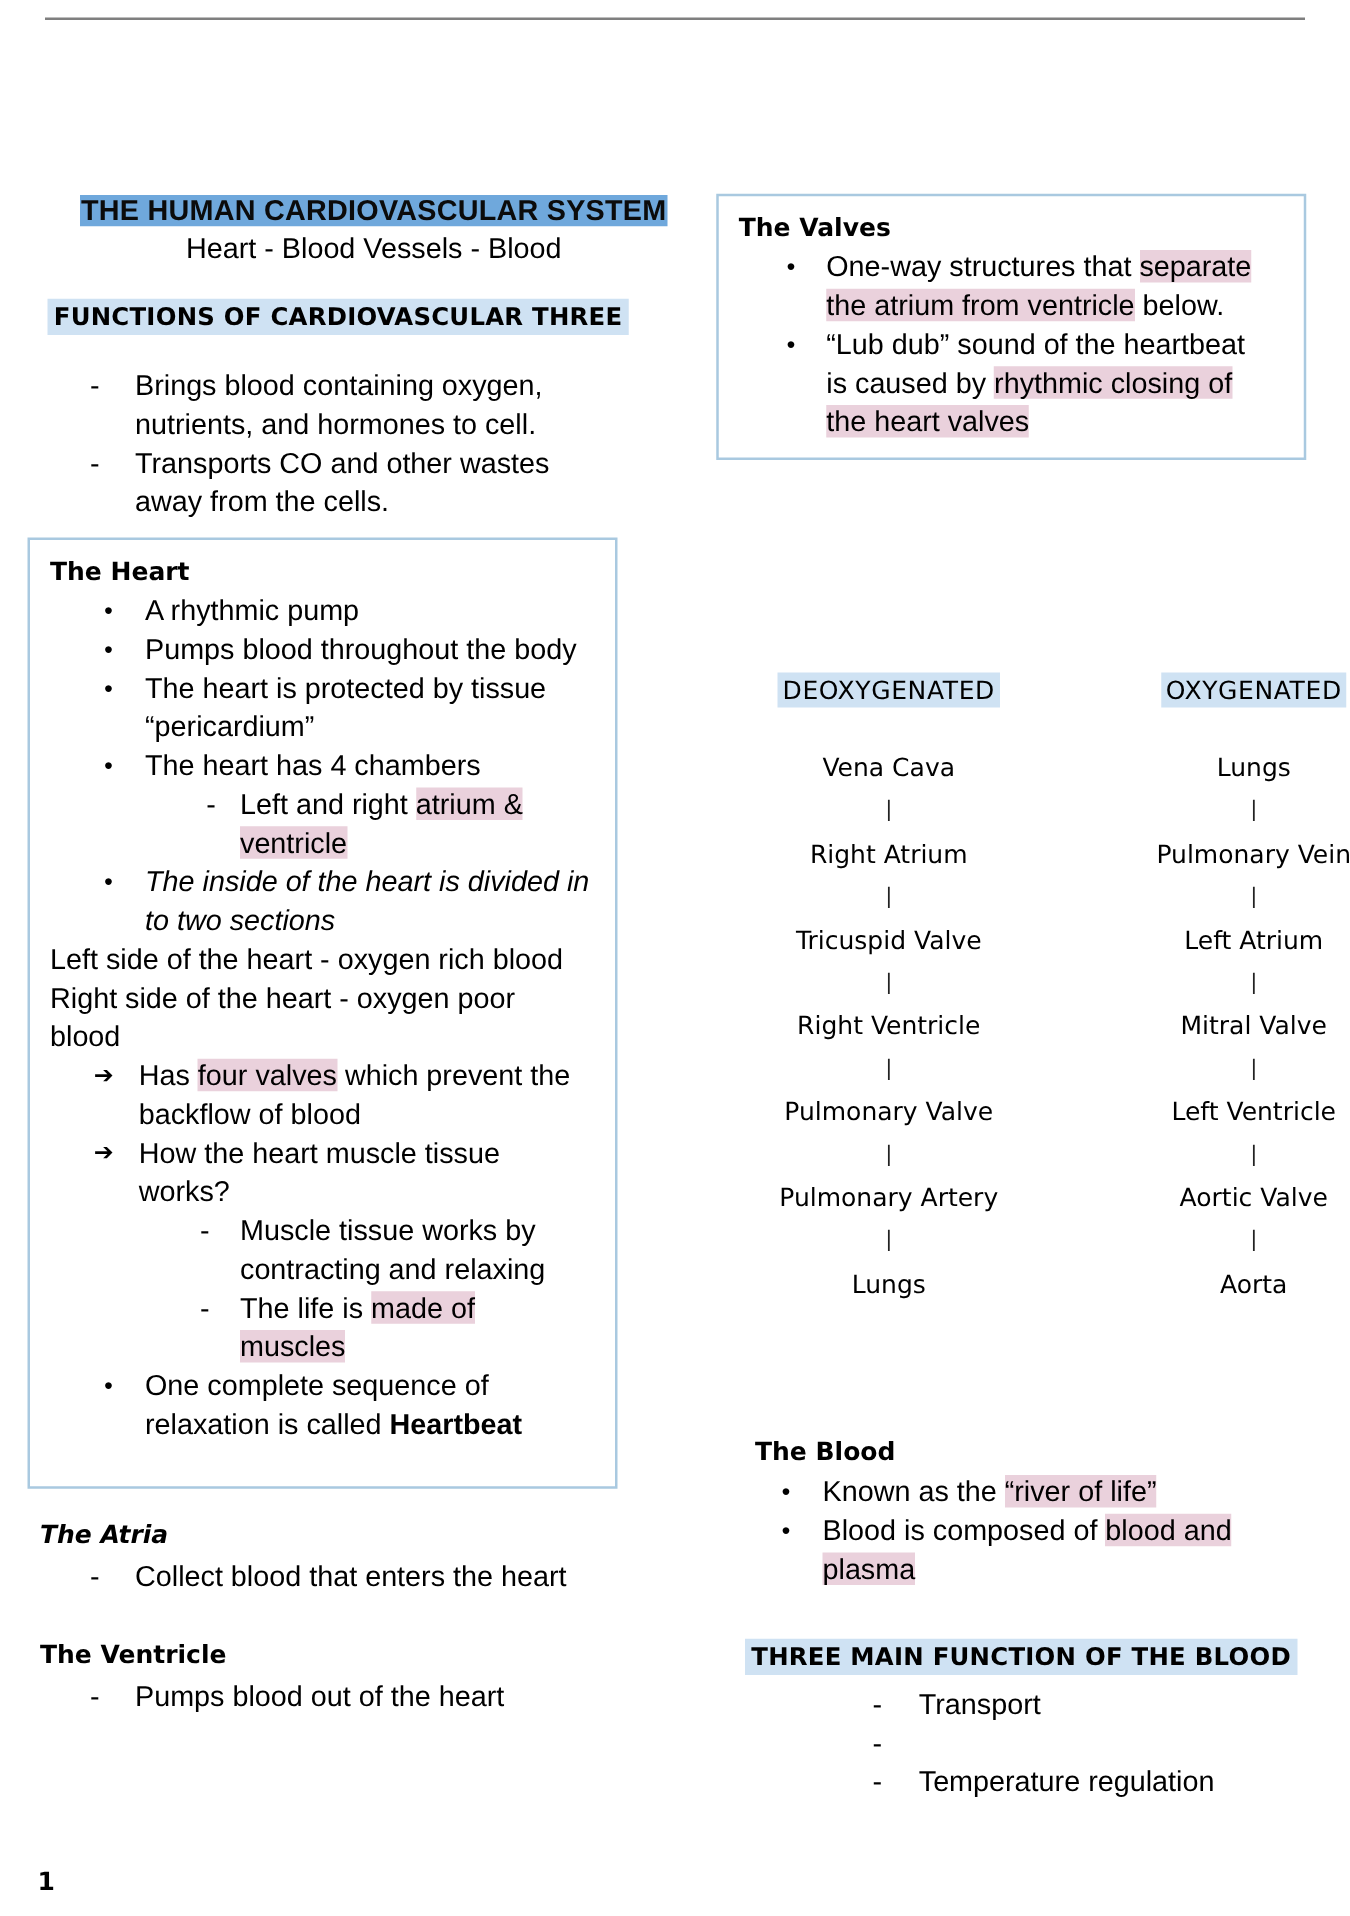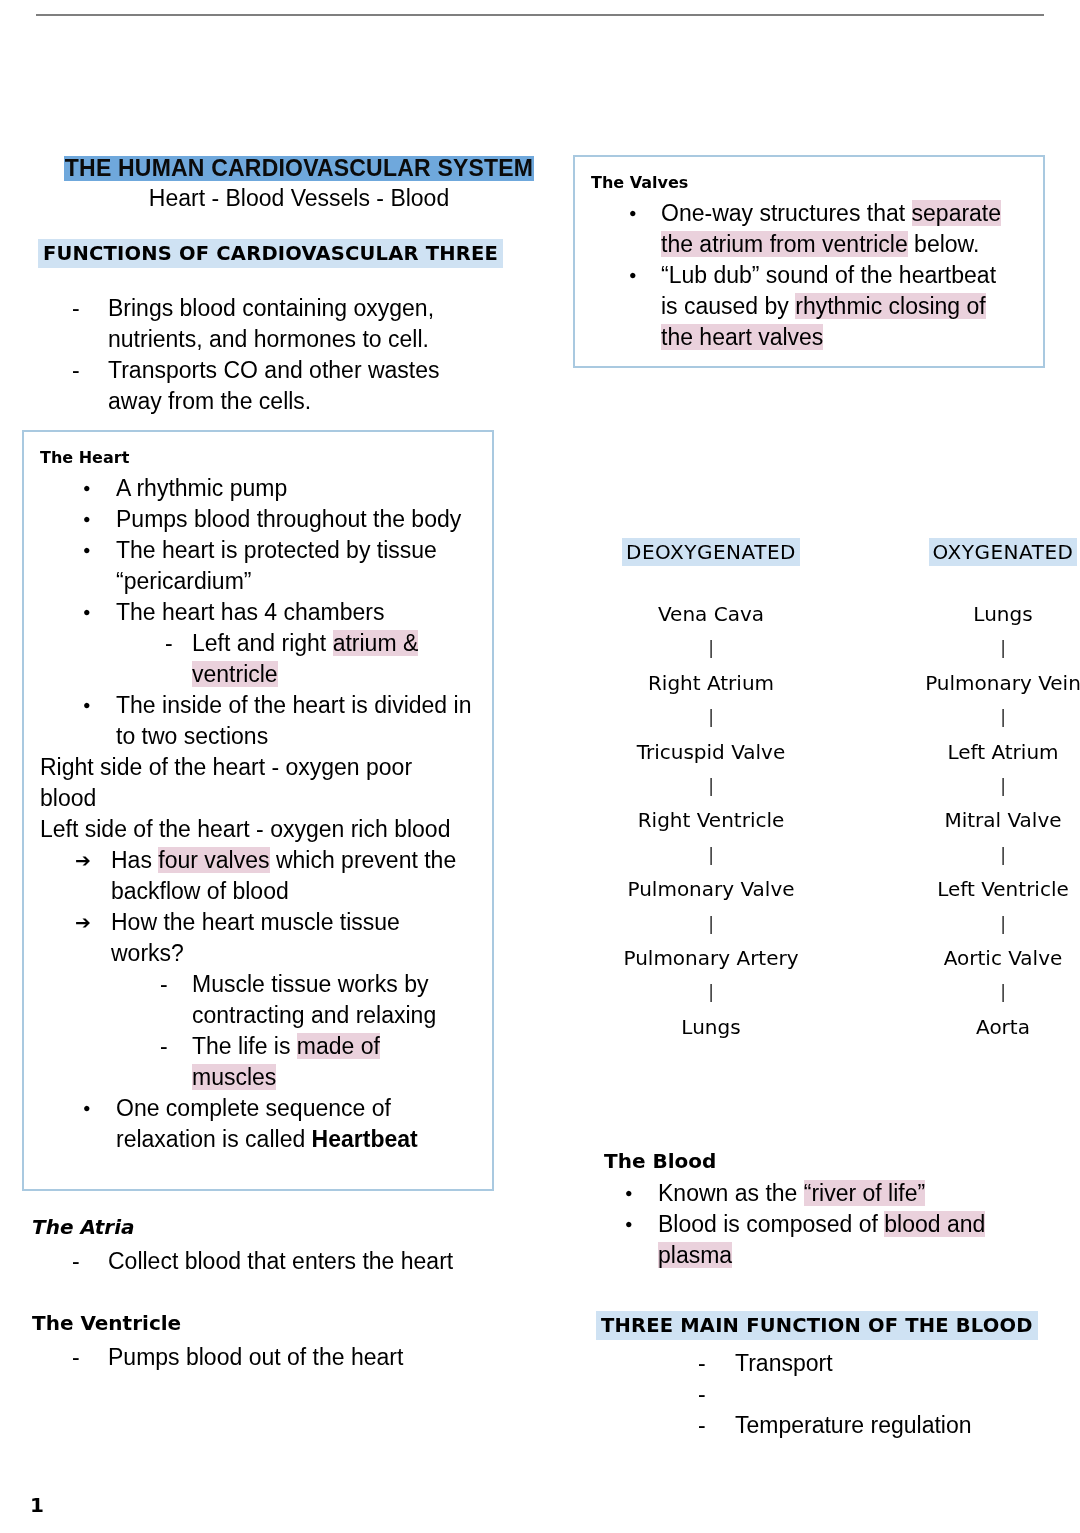--- a/index.html
+++ b/index.html
@@ -28,21 +28,21 @@
   .three-heading{left:596px;top:1309px;}
 
   .hl-p{background:var(--pink-hl,#ead1dc);}
 
   .box{
     position:absolute;border:2px solid var(--box-border,#a9c9e0);
     box-sizing:border-box;padding:10px 8px 10px 16px;background:#fff;
   }
   .heart-box{left:22px;top:430px;width:472px;height:761px;}
   .valves-box{left:573px;top:155px;width:472px;height:213px;}
-  .box-heading{font-family:"DejaVu Sans",sans-serif;font-weight:bold;font-size:16px;line-height:31px;}
+  .box-heading{font-family:"DejaVu Sans",sans-serif;font-weight:bold;font-size:20px;line-height:31px;}
 
   .row{display:flex;align-items:flex-start;}
   .m{flex:none;box-sizing:border-box;}
   .t{flex:1;min-width:0;}
   .ln{line-height:31px;}
 
   
   .b-row{padding-left:30px;}
   .b-m{width:46px;padding-left:13px;font-size:12.5px;line-height:31px;}
   
@@ -88,21 +88,21 @@
     padding:1px 4px;letter-spacing:0.5px;
   }
   .flow-items{margin-top:30px;font-family:"DejaVu Sans",sans-serif;font-size:20px;line-height:34.4px;}
   .flow-conn{font-size:17px;color:#222;}
 
   .page-num{position:absolute;left:30px;top:1490px;font-family:"DejaVu Sans",sans-serif;font-weight:bold;font-size:20px;}
 
   
   .w235{width:235px;} .w250{width:250px;} .w272{width:272px;} .w320{width:320px;}
   .w330{width:330px;} .w345{width:345px;} .w350{width:350px;} .w358{width:358px;}
-  .w360{width:360px;} .w366{width:366px;} .w368{width:368px;} .w372{width:372px;}
+  .w360{width:360px;} .w366{width:366px;font-style:italic;} .w368{width:368px;} .w372{width:372px;}
   .w415{width:415px;}
   b{font-weight:bold;}
 </style>
 </head>
 <body>
 
 <div class="page">
 
   <div class="top-rule"></div>
 
@@ -167,22 +167,22 @@
       </div>
     </div>
 
     <div class="row b-row">
       <div class="m b-m">●</div>
       <div class="t">
           <div class="ln w366">The inside of the heart is divided in to two sections</div>
         </div>
     </div>
 
+    <div class="plain-ln w415">Left side of the heart - oxygen rich blood</div>
     <div class="plain-ln w415">Right side of the heart - oxygen poor blood</div>
-    <div class="plain-ln w415">Left side of the heart - oxygen rich blood</div>
 
     <div class="row a-row">
       <div class="m a-m">➔</div>
       <div class="t">
         <div class="ln w368">
           <span>Has </span><span class="hl-p">four valves</span><span> which prevent the backflow of blood</span>
         </div>
       </div>
     </div>
 

